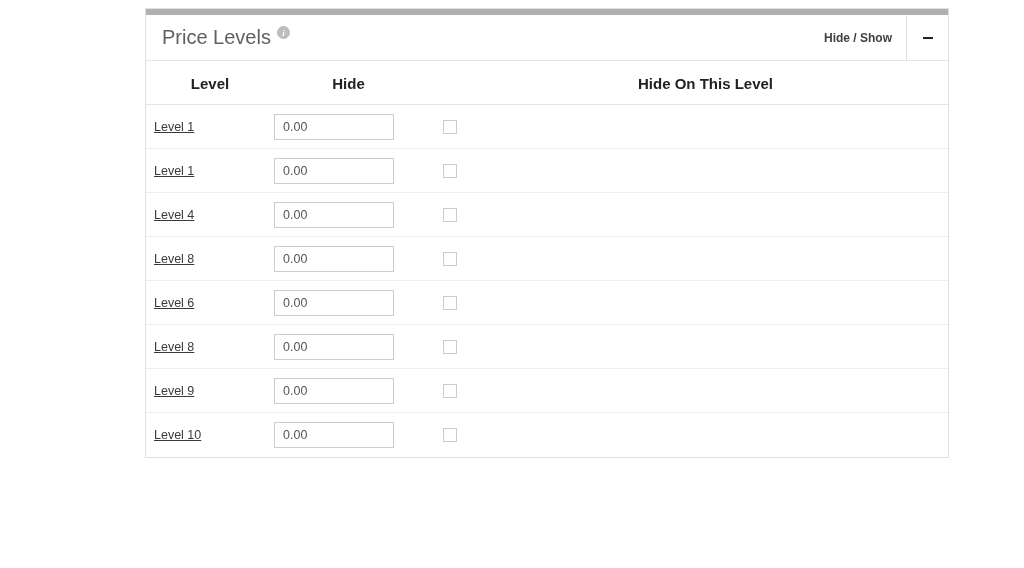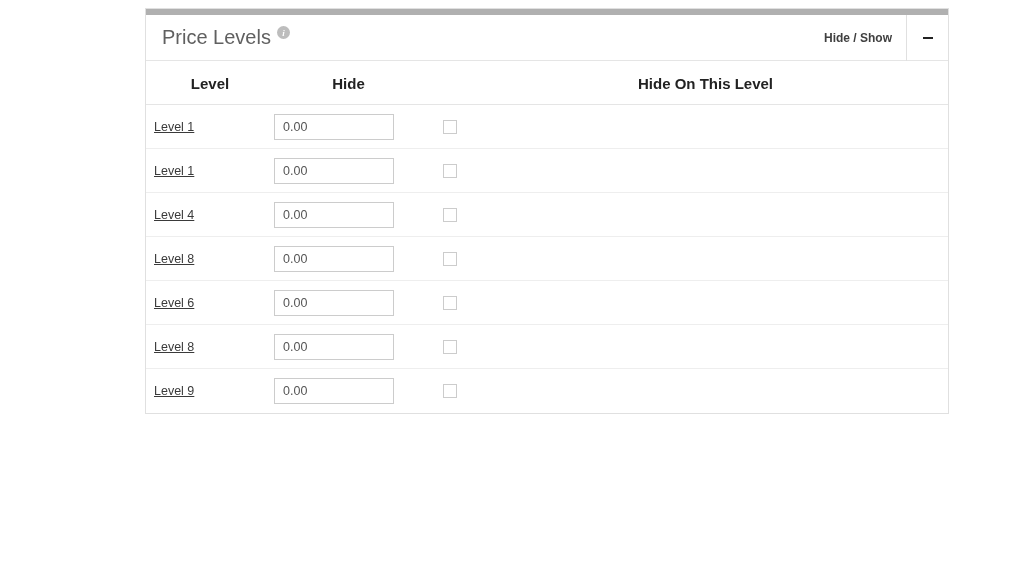--- a/index.html
+++ b/index.html
@@ -172,15 +172,20 @@
         <tr>
           <td class="cell-level">Level 8</td>
           <td class="cell-price"><input type="text" class="price-input" value="0.00" style=""></td>
           <td class="cell-hide"><input type="checkbox" class="chk" style=""></td>
         </tr>
         <tr>
           <td class="cell-level">Level 9</td>
           <td class="cell-price"><input type="text" class="price-input" value="0.00" style=""></td>
           <td class="cell-hide"><input type="checkbox" class="chk" style=""></td>
         </tr>
+        <tr>
+          <td class="cell-level">Level 10</td>
+          <td class="cell-price"><input type="text" class="price-input" value="0.00" style=""></td>
+          <td class="cell-hide"><input type="checkbox" class="chk" style=""></td>
+        </tr>
       </tbody>
   </table>
 </div>
 
 </body></html>

